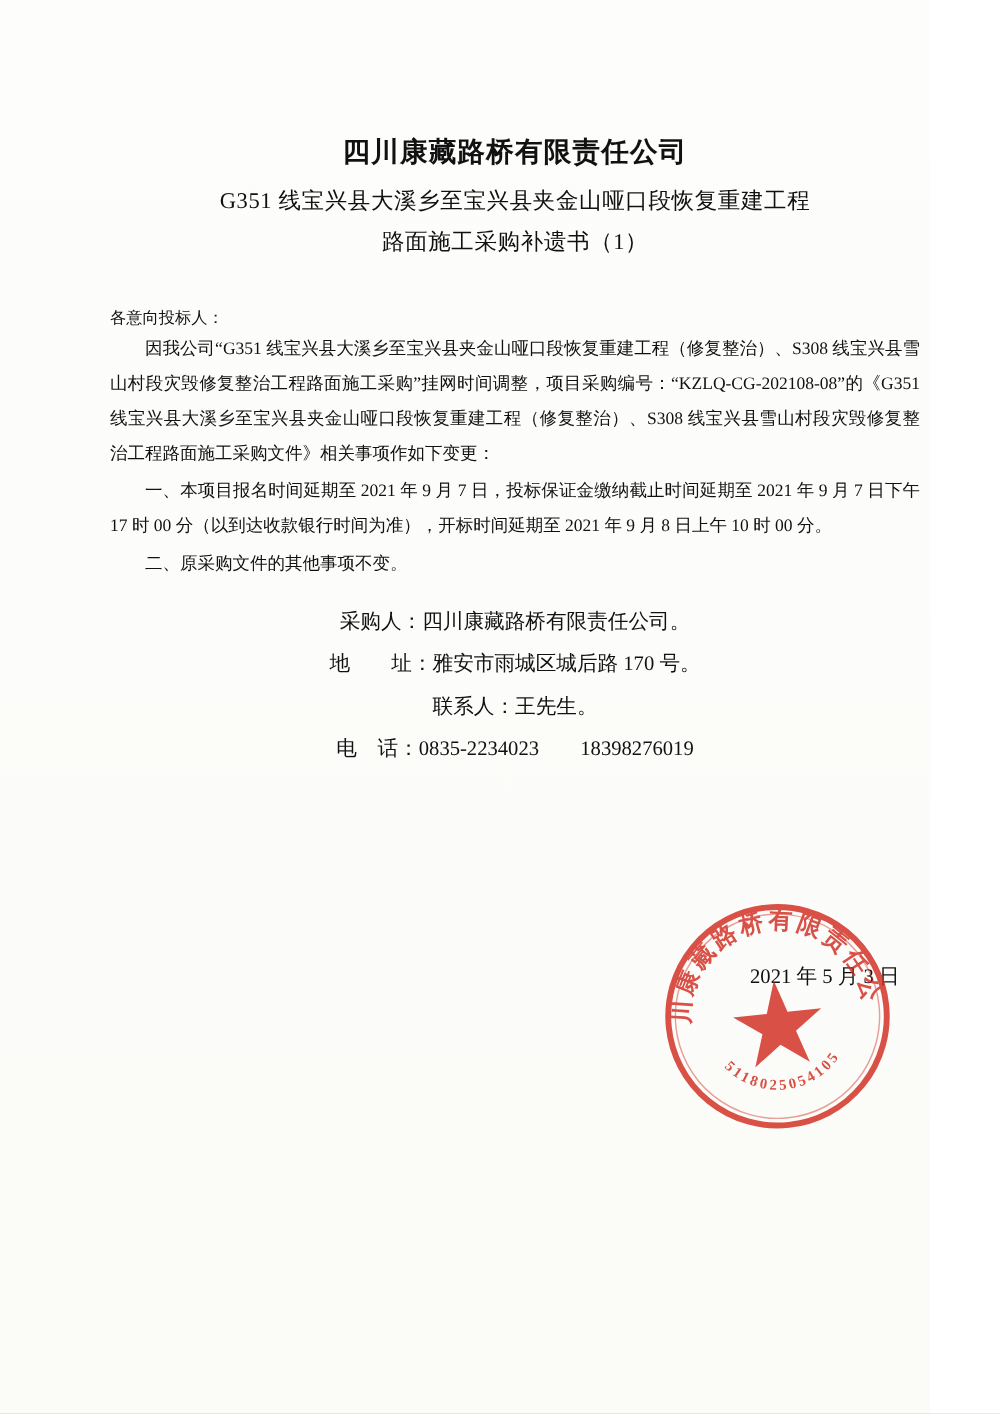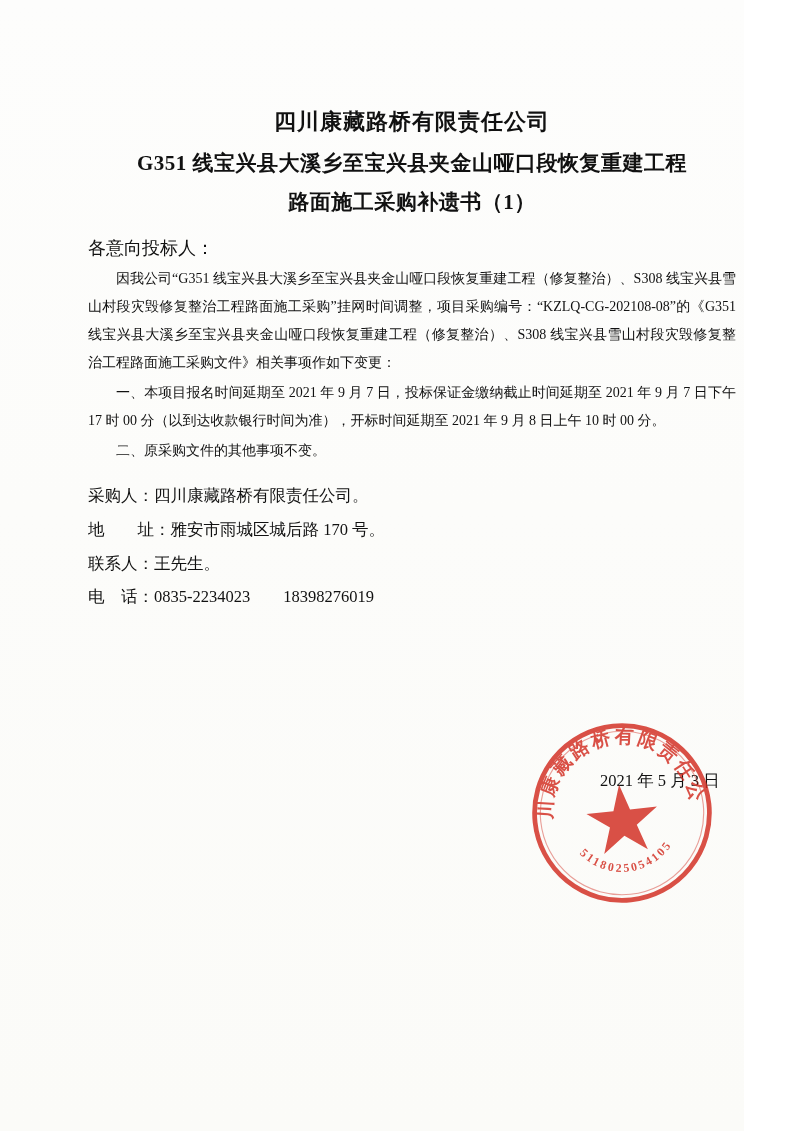--- a/index.html
+++ b/index.html
@@ -37,31 +37,31 @@
   .company-name {
     text-align: center;
     font-size: 22px;
     font-weight: bold;
     letter-spacing: 1px;
     line-height: 1.5;
     margin-bottom: 6px;
   }
   .doc-title {
     text-align: center;
-    font-size: 21px;
-    font-weight: bold;
+    font-size: 18px;
+    font-weight: normal;
     line-height: 1.85;
     letter-spacing: 0.5px;
   }
   .doc-title div {
     white-space: nowrap;
   }
   .salutation {
-    margin-top: 9px;
-    font-size: 18px;
+    margin-top: 31px;
+    font-size: 13px;
     line-height: 1.9;
   }
   p.body-para {
     font-size: 14px;
     line-height: 2.0;
     text-align: justify;
     text-justify: inter-ideograph;
     margin: 0 0 2px 0;
     text-indent: 2em;
   }
@@ -69,20 +69,21 @@
     margin-top: 10px;
   }
   .signature-block {
     margin-top: 14px;
     font-size: 16.5px;
     line-height: 2.05;
   }
   .sig-line {
     display: block;
     white-space: pre;
+    text-align: center;
   }
   .date-line {
     position: absolute;
     left: 600px;
     top: 770px;
     font-size: 16.5px;
     white-space: nowrap;
   }
   
   .seal {

